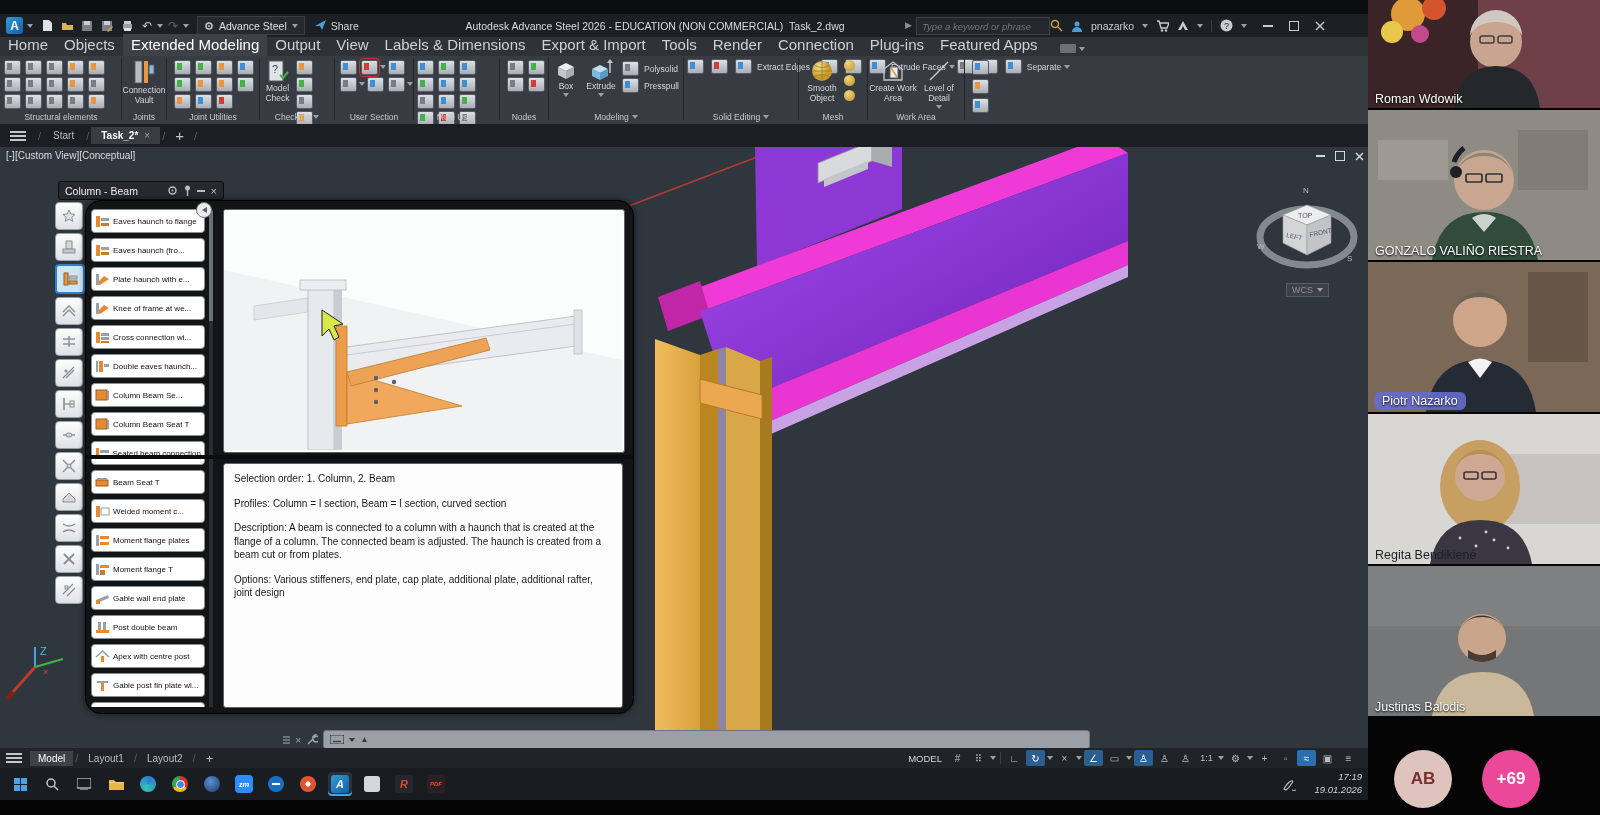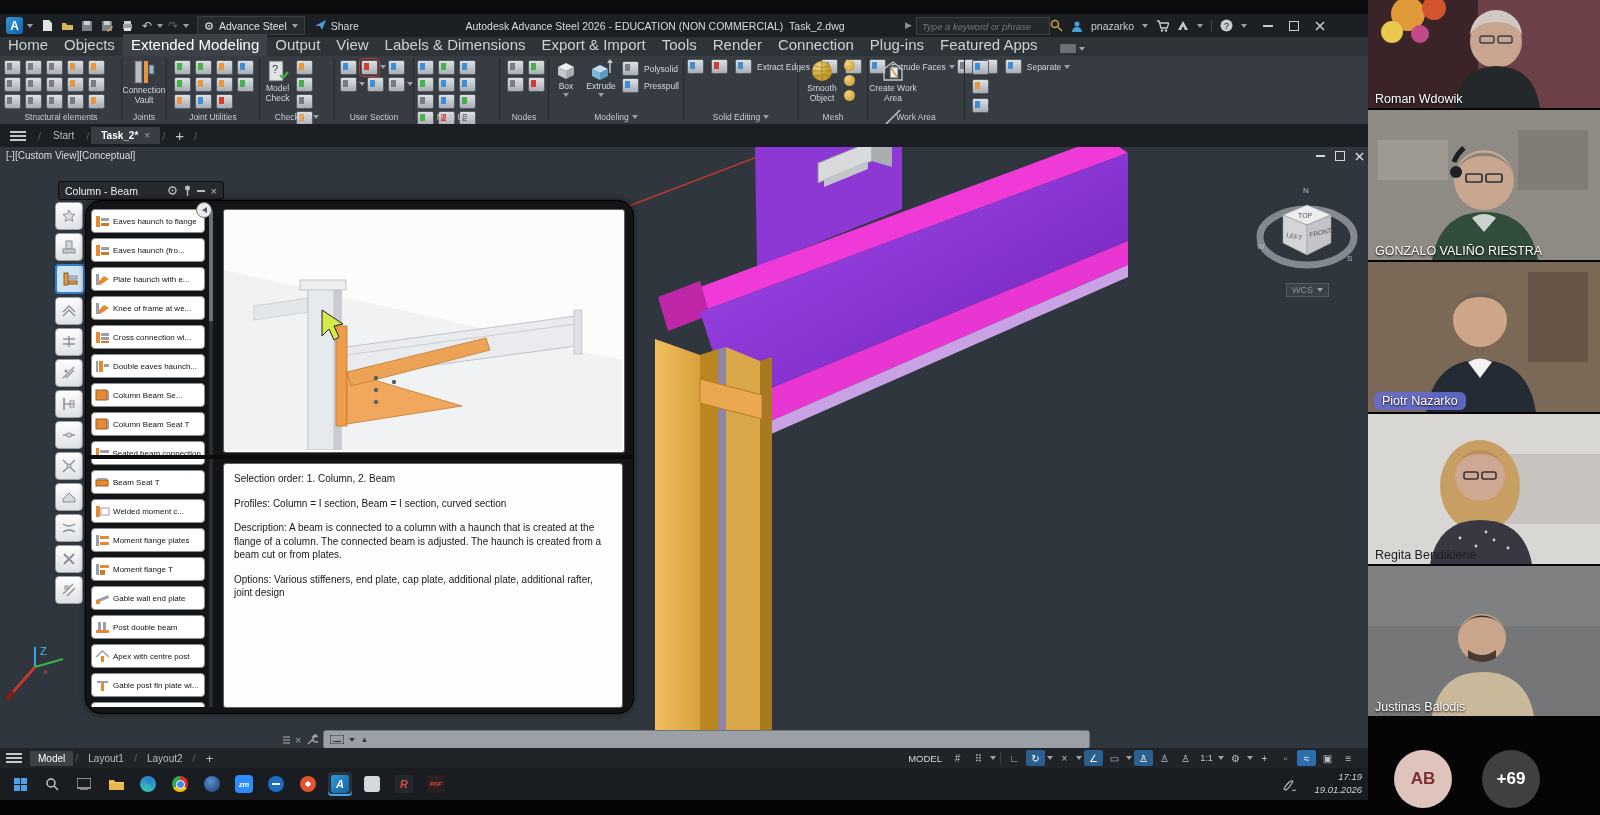--- a/index.html
+++ b/index.html
@@ -433,21 +433,21 @@
           <span style="width:11px;height:11px;border-radius:50%;background:radial-gradient(circle at 35% 30%,#f0d47e,#c0922a);"></span>
         </div>
       </div>
       <div class="rlabel">
           <span>Mesh</span>
         </div>
     </div>
     <div class="rdiv" style="left:867px;"></div>
 
     <div class="rpanel" style="left:869px;width:94px;">
-      <div style="display:flex;flex-direction:column;">
+      <div style="display:flex;">
         <div class="bigbtn" style="width:48px;">
           <svg width="24" height="24">
               <path d="M3 10 L12 3 L21 10 V21 H3 Z" fill="none" stroke="#c3c8cd" stroke-width="1.3"></path>
               <rect x="9" y="8" width="8" height="11" fill="#eceef0" stroke="#565c63"></rect>
               <path d="M10 9 l6 9" stroke="#e8963f" stroke-width="1.5"></path>
             </svg>
           <span>Create Work Area</span>
         </div>
         <div class="bigbtn" style="width:44px;">
           <svg width="24" height="24">
@@ -1026,16 +1026,16 @@
         <rect x="0" y="0" width="232" height="60" fill="#7e8082"></rect>
         <circle cx="114" cy="72" r="24" fill="#c9a58b"></circle>
         <path d="M92 64 a24 24 0 0 1 44 0 q-6 -13 -22 -13 t-22 13" fill="#3a2f28"></path>
         <path d="M100 84 q14 10 28 0 v8 q-14 8 -28 0 z" fill="#4a3c32"></path>
         <path d="M64 150 q8 -44 50 -44 q44 0 52 44 z" fill="#c9b89a"></path>
       </svg>
       <span class="pname">Justinas Balodis</span>
     </div>
 
     <div class="av" style="left:26px;top:750px;background:#dfc3bd;color:#7a3030;">AB</div>
-    <div class="av" style="left:114px;top:750px;background:#404040;color:#fff;">+69</div>
+    <div class="av" style="left:114px;top:750px;background:#ec4899;color:#fff;">+69</div>
   </div>
 
 </div>
 
 </body></html>

